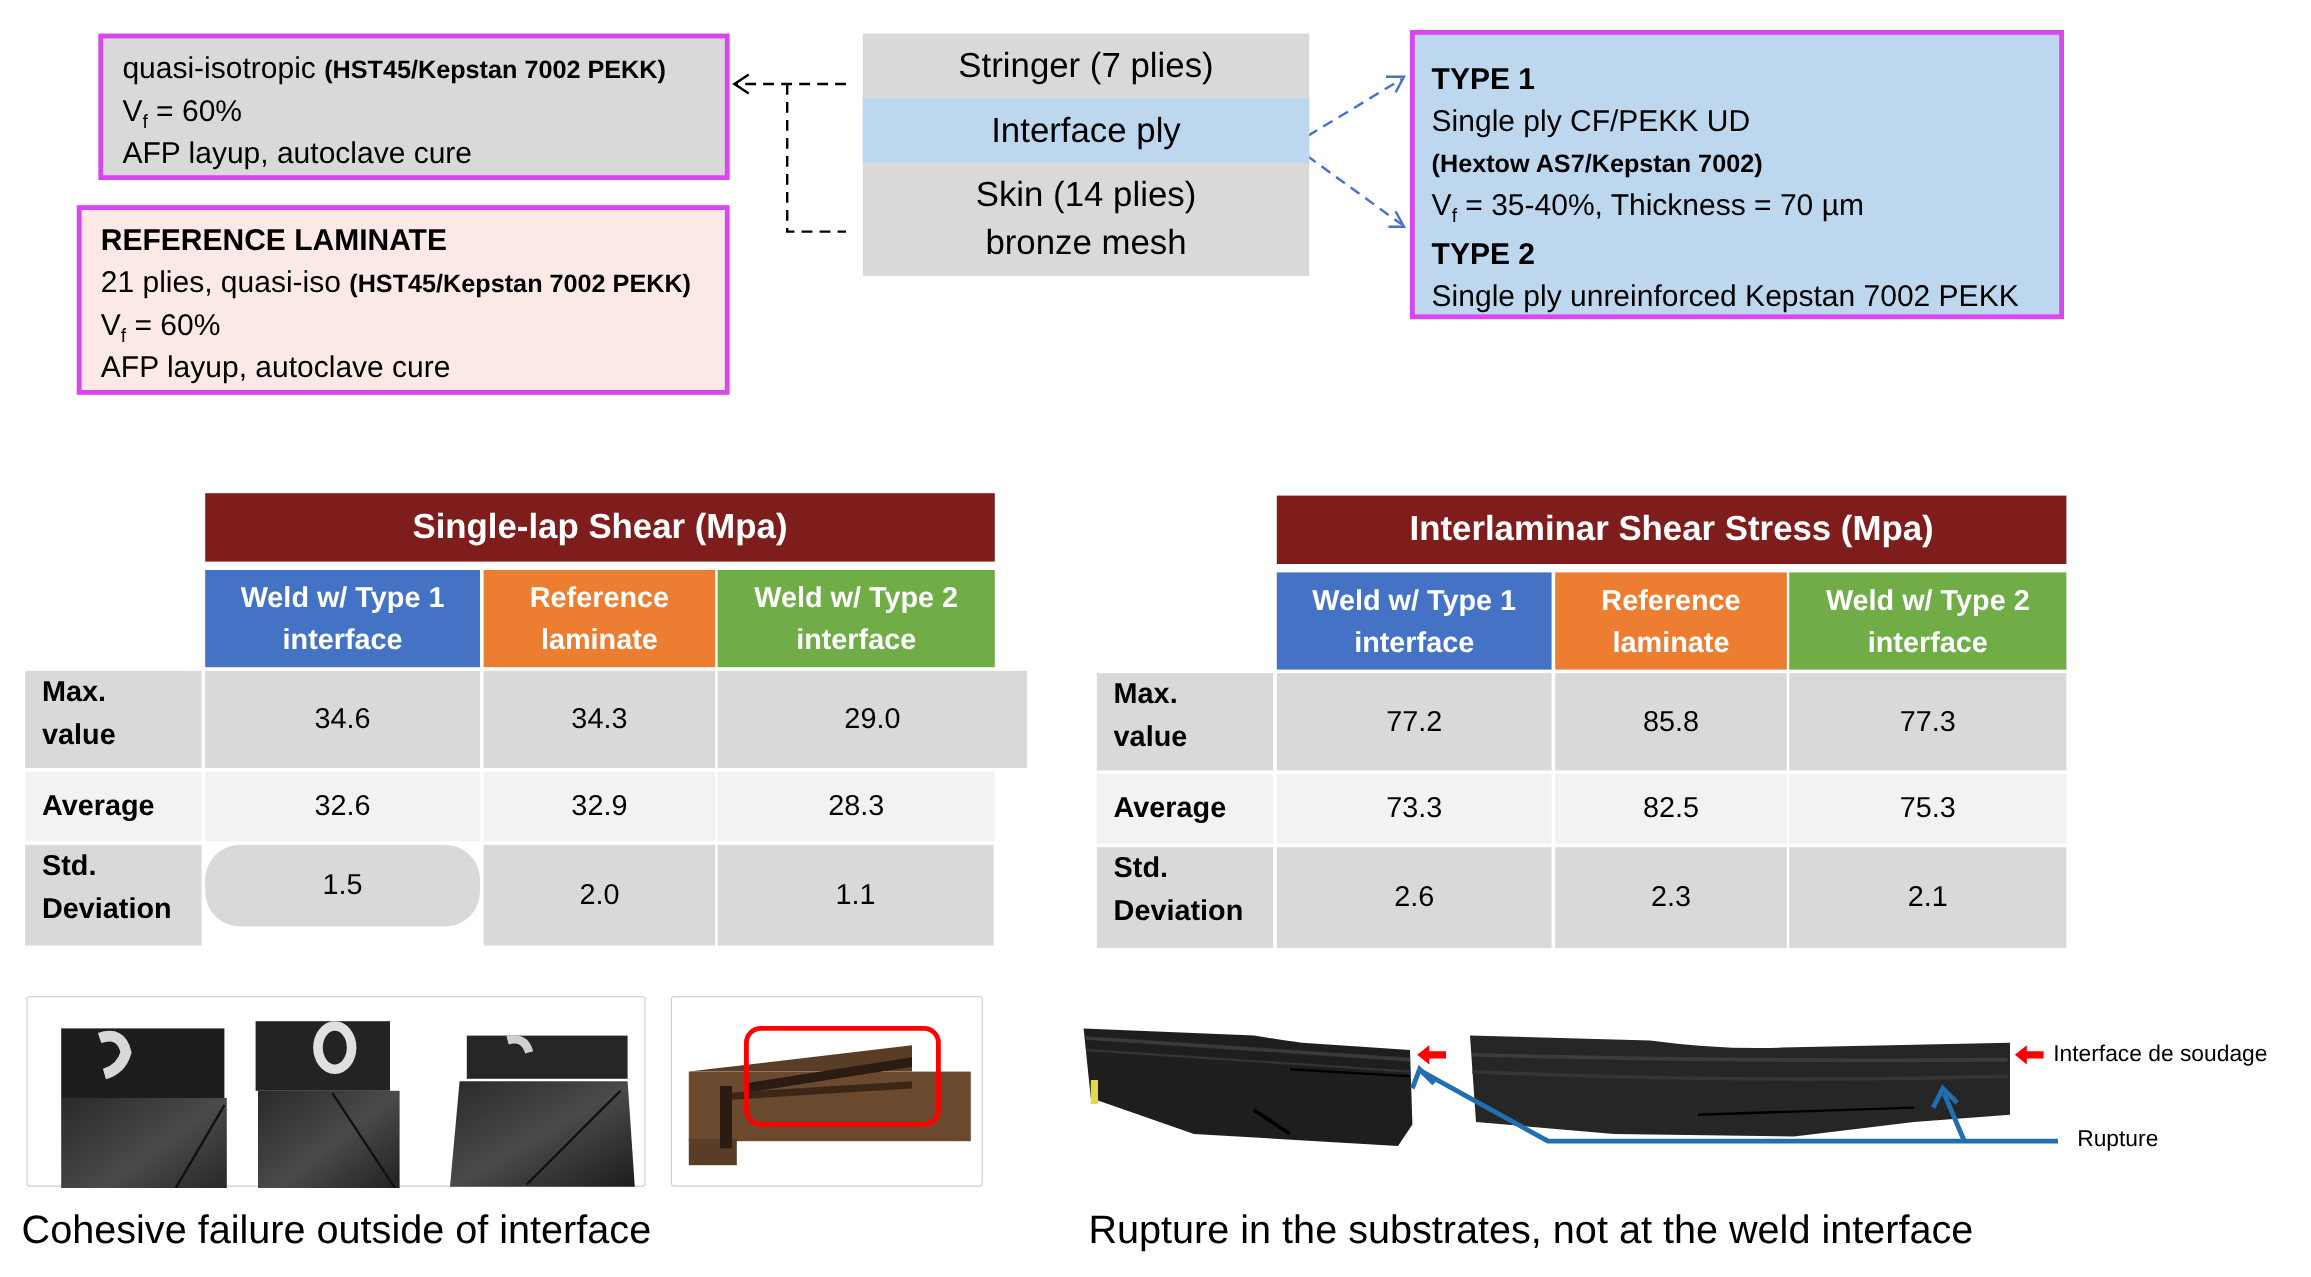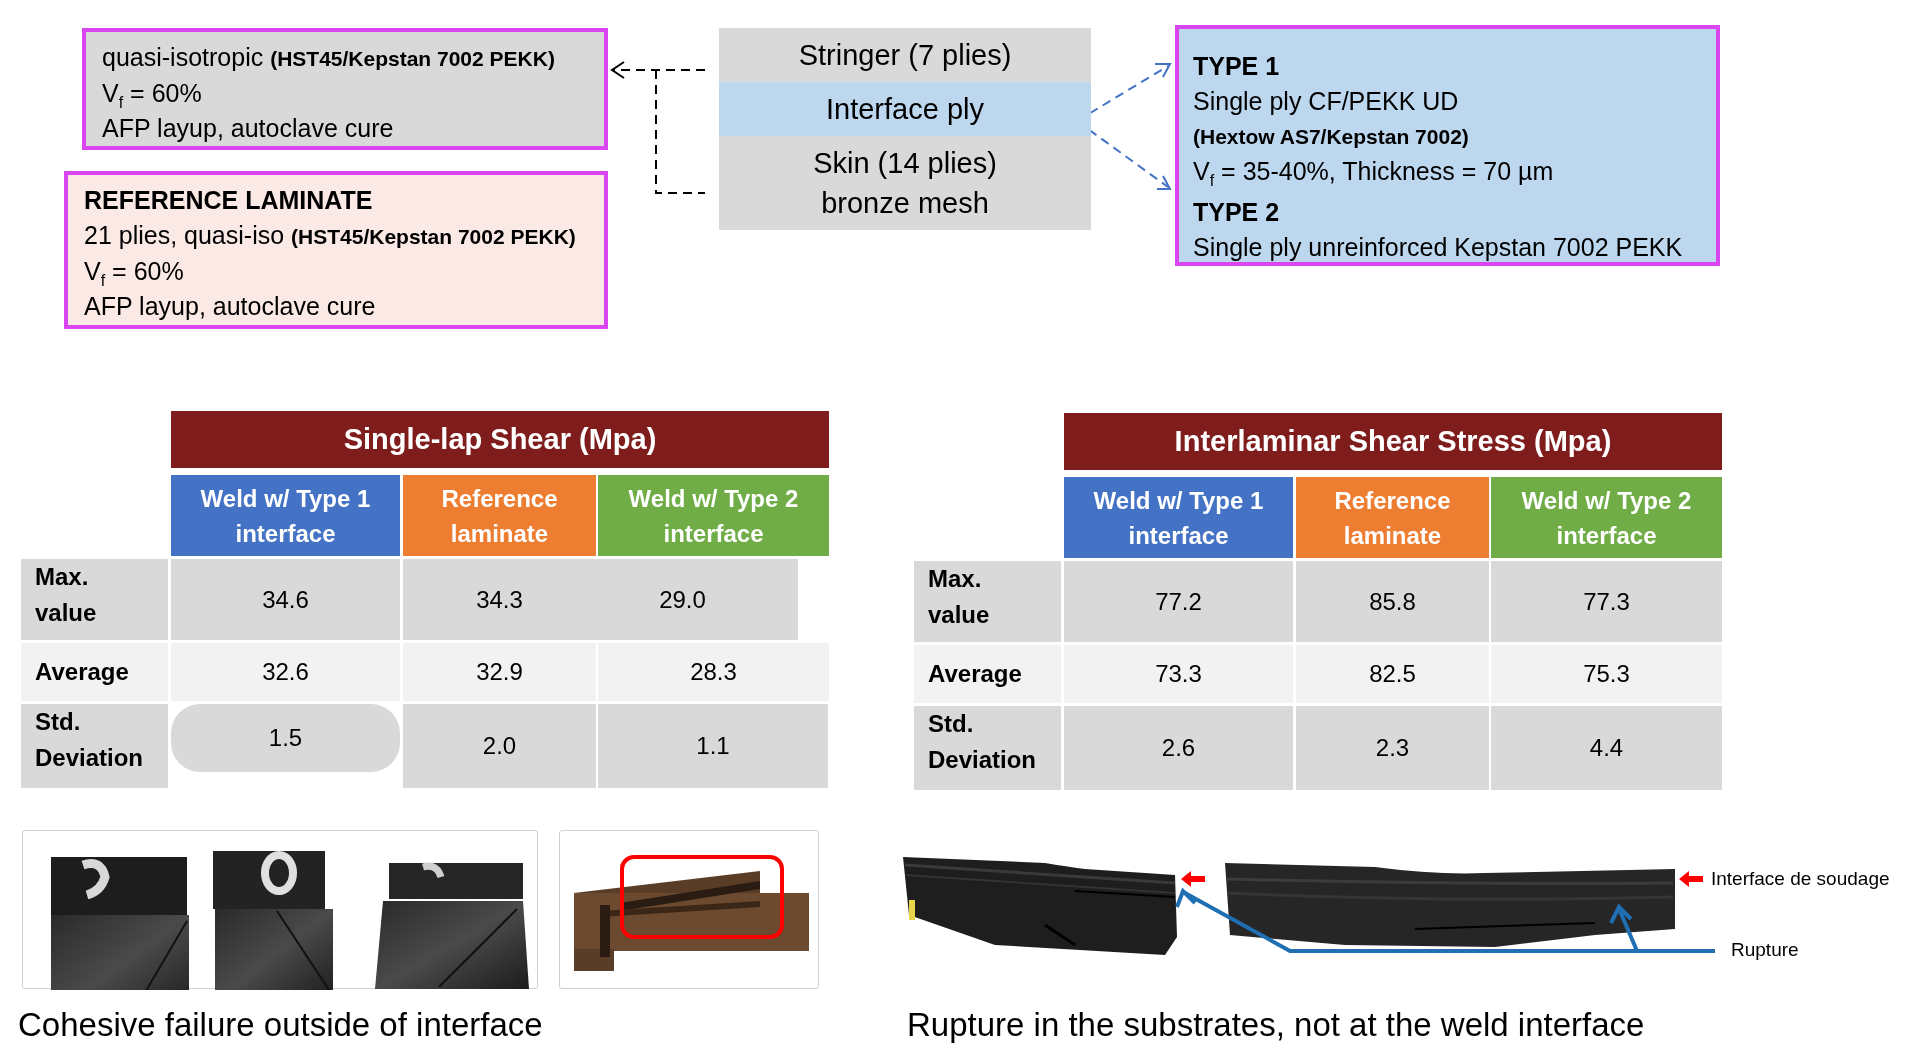--- a/index.html
+++ b/index.html
@@ -111,21 +111,21 @@
   <div class="cell row-label bg-dark" style="left:0; top:148px; width:147px; height:81px; flex-direction:column; align-items:flex-start;">
     <span>Max.</span>
       <span>value</span>
   </div>
   <div class="cell val bg-dark" style="left:150px; top:148px; width:229px; height:81px;">
       <span>34.6</span>
     </div>
   <div class="cell val bg-dark" style="left:382px; top:148px; width:193px; height:81px;">
       <span>34.3</span>
     </div>
-  <div class="cell val bg-dark" style="left:546px; top:148px; width:231px; height:81px;">
+  <div class="cell val bg-dark" style="left:577px; top:148px; width:258px; height:81px;">
       <span>29.0</span>
     </div>
 
   <div class="cell row-label bg-light" style="left:0; top:232px; width:147px; height:58px;">
     <span>Average</span>
   </div>
   <div class="cell val bg-light" style="left:150px; top:232px; width:229px; height:58px;">
       <span>32.6</span>
     </div>
   <div class="cell val bg-light" style="left:382px; top:232px; width:193px; height:58px;">
@@ -198,21 +198,21 @@
     <span>Std.</span>
       <span>Deviation</span>
   </div>
   <div class="cell val bg-dark" style="left:150px; top:293px; width:229px; height:84px;">
       <span>2.6</span>
     </div>
   <div class="cell val bg-dark" style="left:382px; top:293px; width:193px; height:84px;">
       <span>2.3</span>
     </div>
   <div class="cell val bg-dark" style="left:577px; top:293px; width:231px; height:84px;">
-      <span>4.4</span>
+      <span>2.1</span>
     </div>
 </div>
 
 <div class="abs photo-frame" style="left:22px; top:830px; width:516px; height:159px;">
   <svg width="516" height="159">
     <defs>
       <linearGradient id="blk" x1="0" y1="0" x2="1" y2="1">
         <stop offset="0" stop-color="#2a2a2a"></stop>
           <stop offset="0.5" stop-color="#4a4a4a"></stop>
           <stop offset="1" stop-color="#1c1c1c"></stop>

